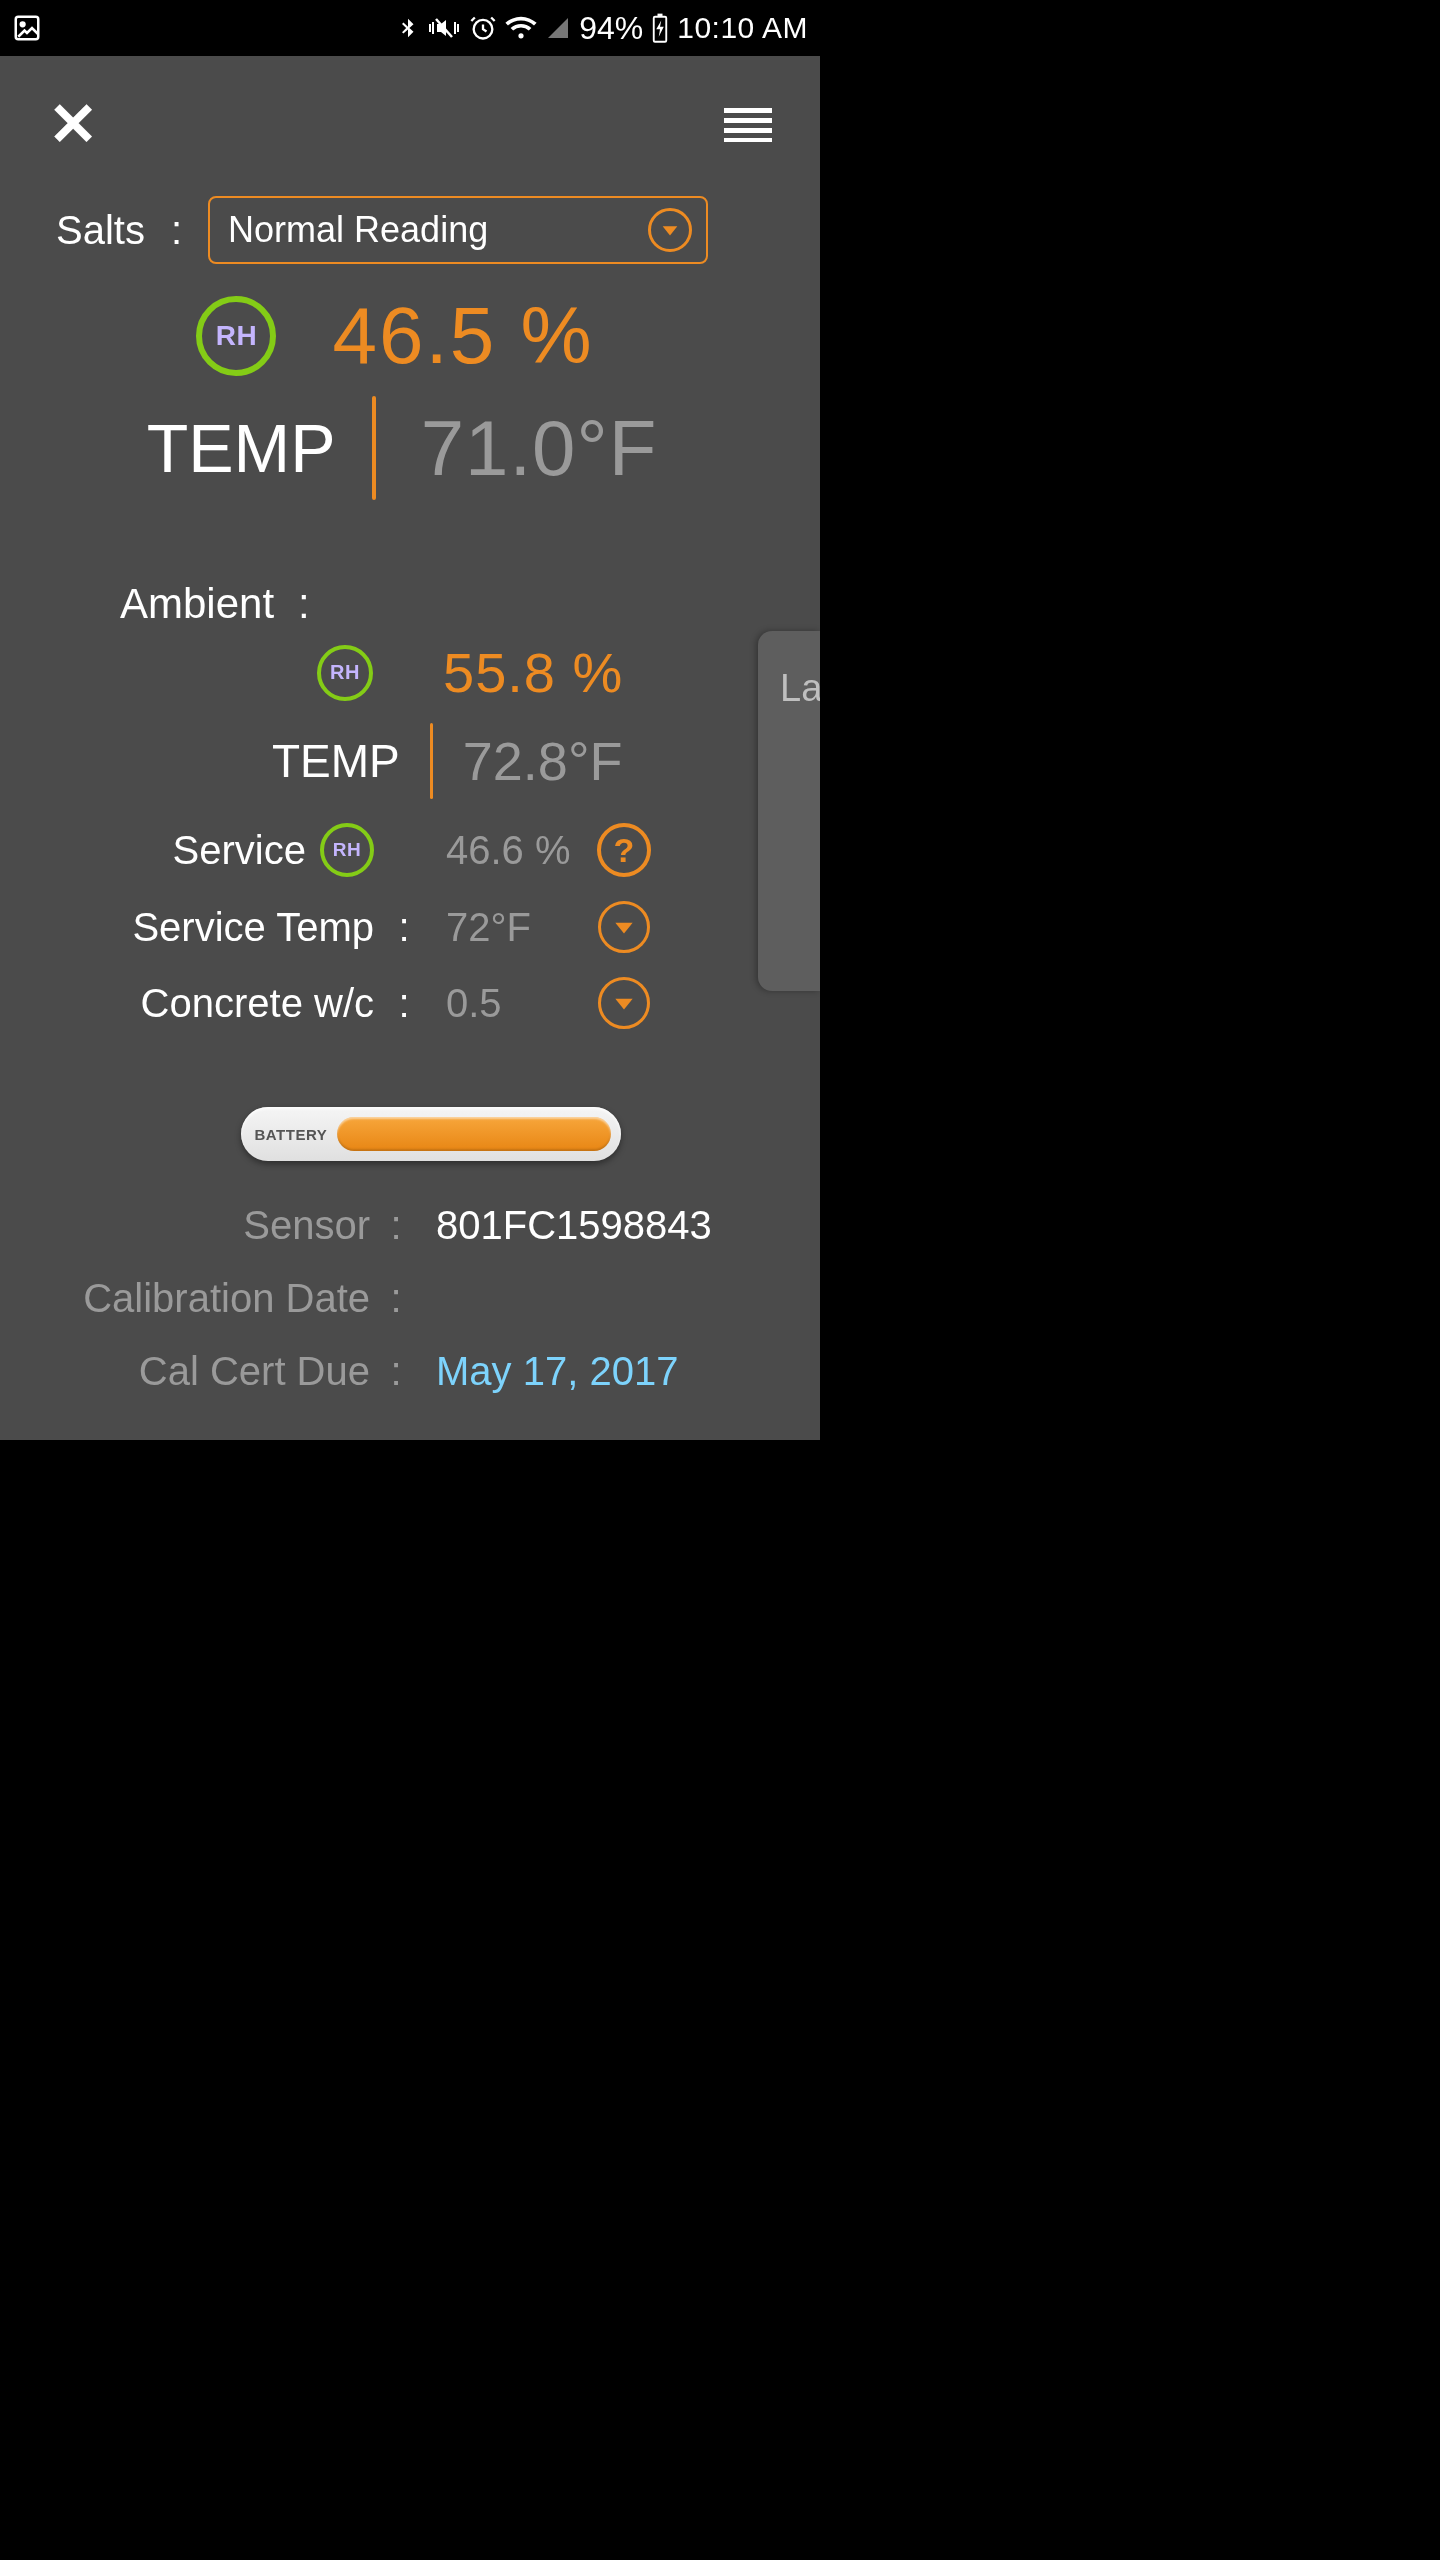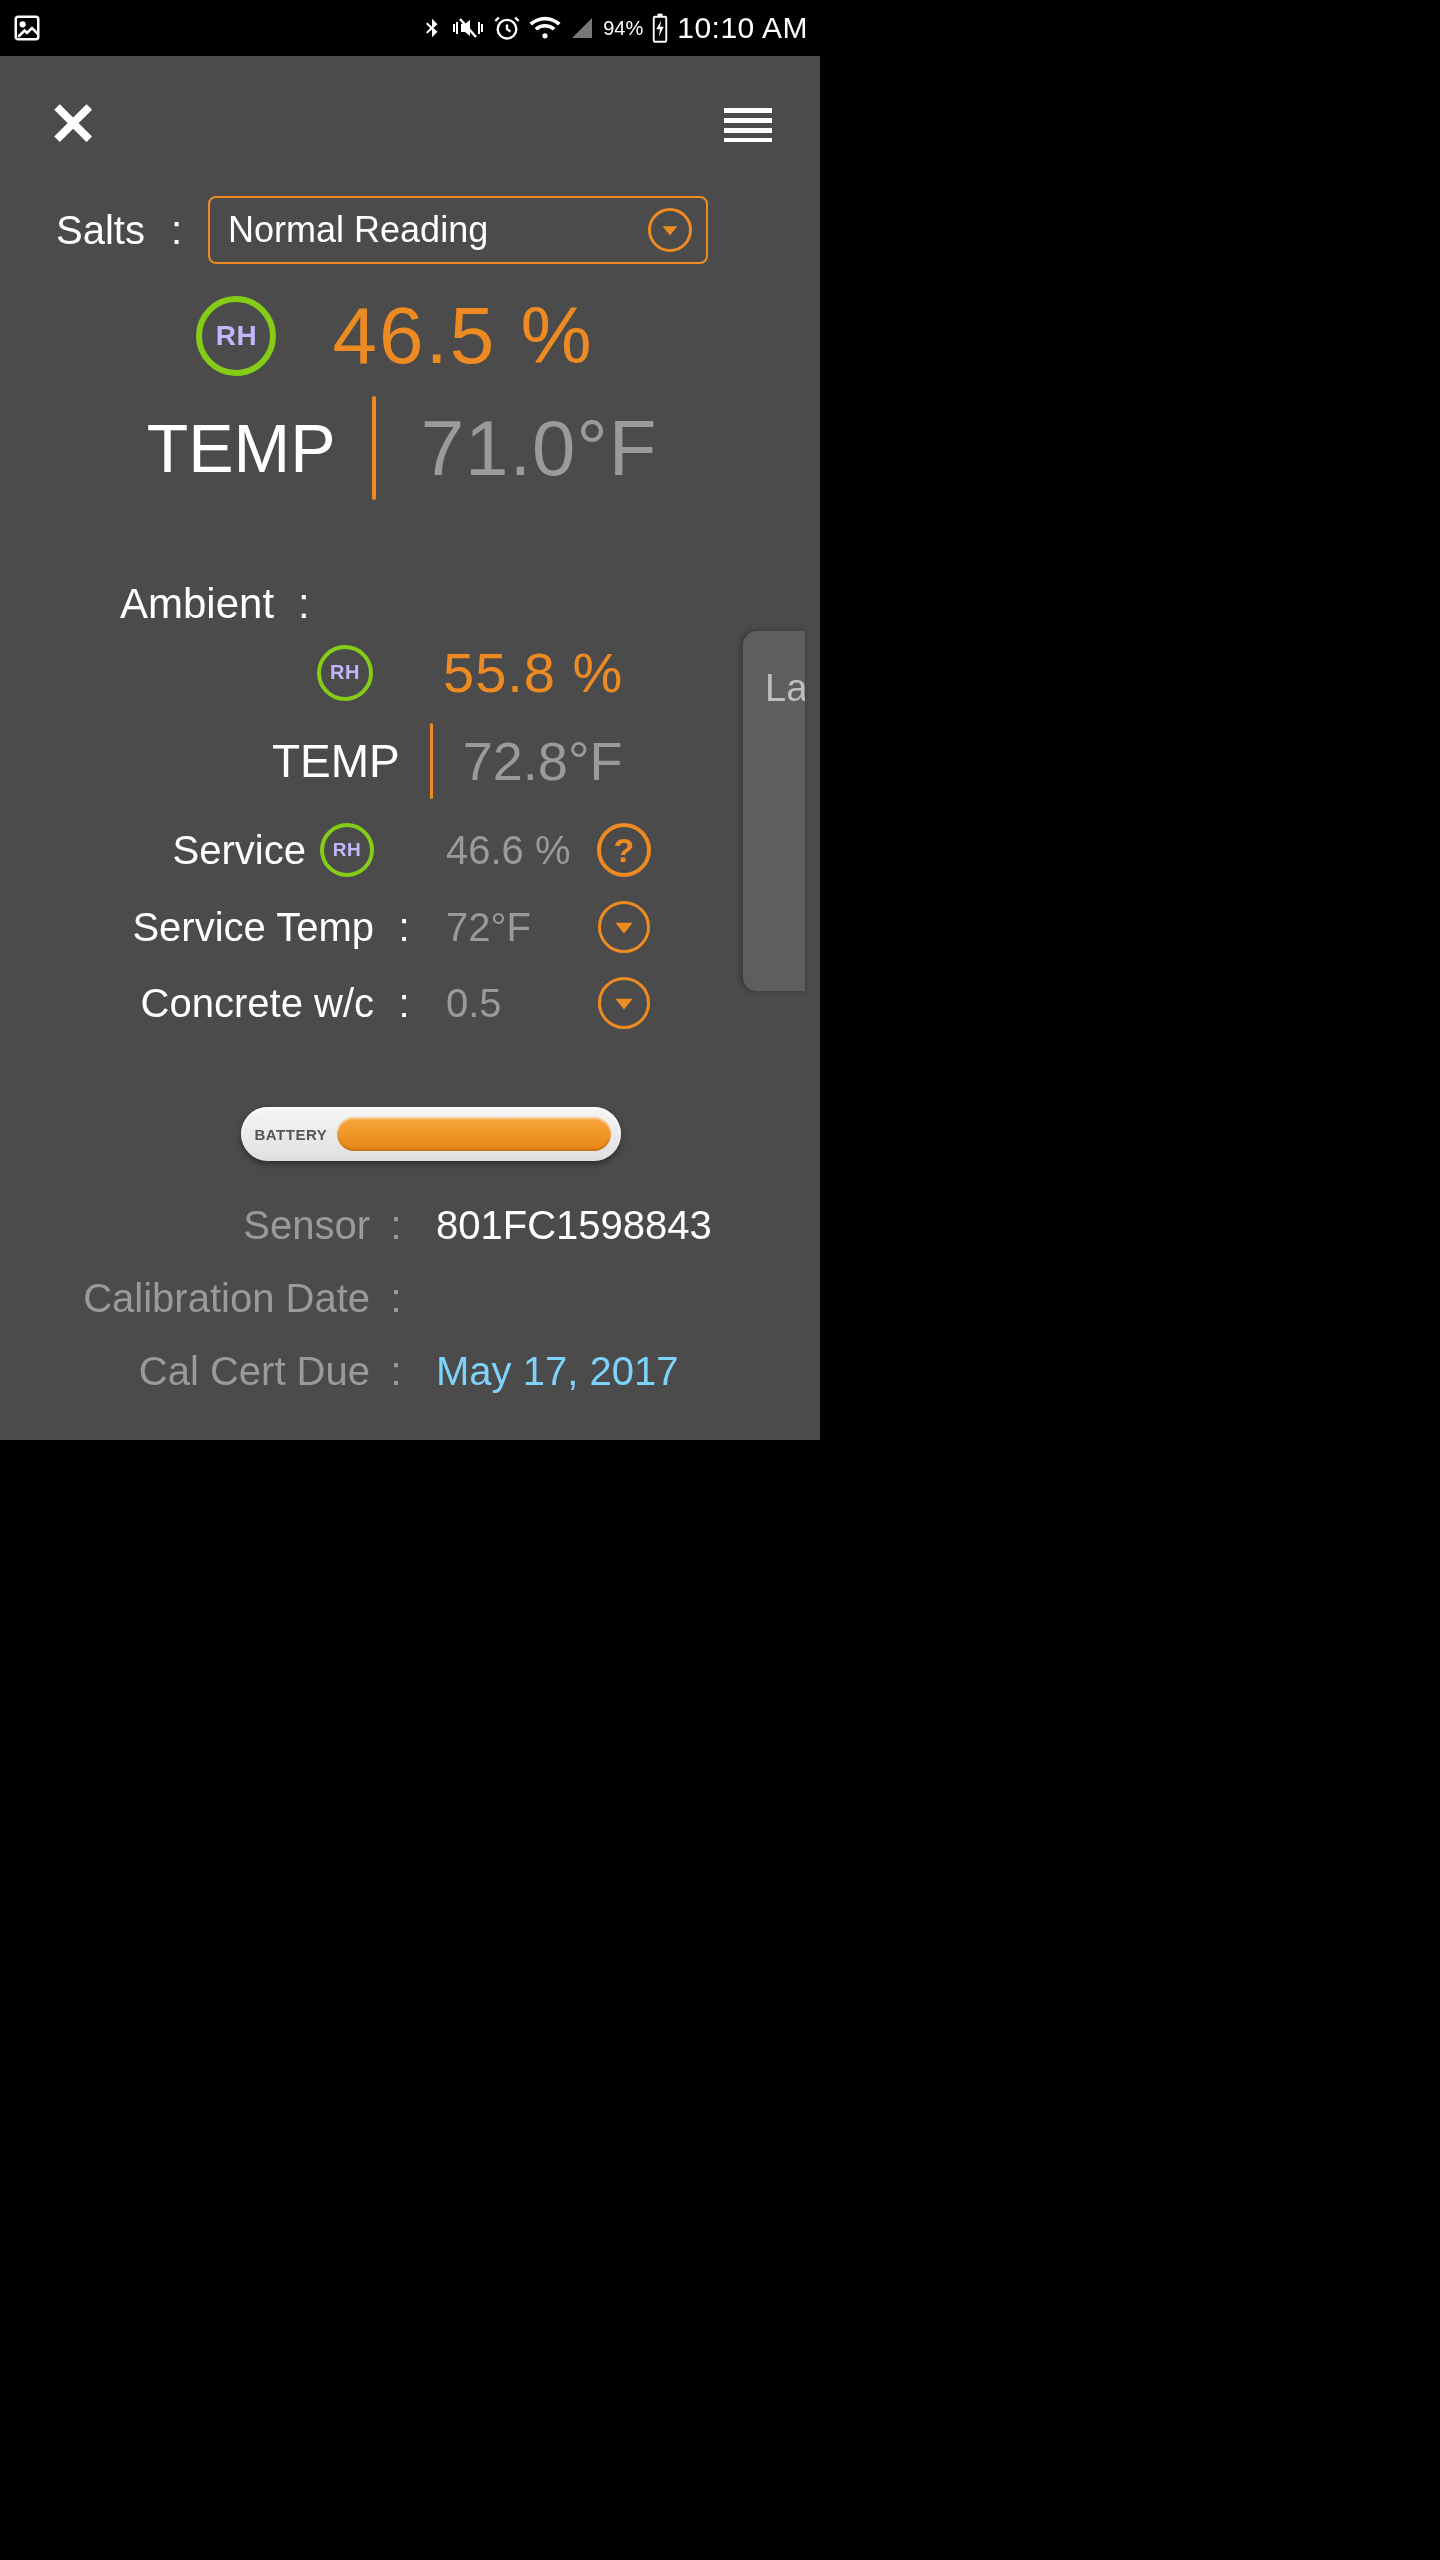--- a/index.html
+++ b/index.html
@@ -13,21 +13,21 @@
     display: flex;
     align-items: center;
     padding: 0 12px;
     font-size: 28px;
   }
   .status-left { flex: 0 0 auto; }
   .status-spacer { flex: 1; }
   .status-right { display: flex; align-items: center; gap: 8px; }
   .status-icon { display: inline-flex; align-items: center; }
   .status-time { font-size: 30px; letter-spacing: 0.5px; }
-  .status-batt { font-size: 20px; }
+  .status-batt { font-size: 32px; }
 
   
   .screen {
     background: #4b4b4b;
     height: 1384px;
     position: relative;
     color: #fff;
   }
 
   
@@ -233,21 +233,21 @@
     column-gap: 12px;
   }
   .info-row .lbl { font-size: 40px; color: #9a9a9a; text-align: right; }
   .info-row .colon { font-size: 40px; color: #9a9a9a; text-align: center; }
   .info-row .val { font-size: 40px; color: #fff; padding-left: 14px; }
   .info-row .val.green { color: #7dd3fc; }
 
   
   .side-tab {
     position: absolute;
-    right: 15px;
+    right: 0;
     top: 575px;
     width: 62px;
     height: 360px;
     background: #5e5e5e;
     border-radius: 14px 0 0 14px;
     box-shadow: -2px 0 6px rgba(0,0,0,0.3);
     display: flex;
     align-items: flex-start;
     justify-content: flex-start;
     padding-top: 36px;

